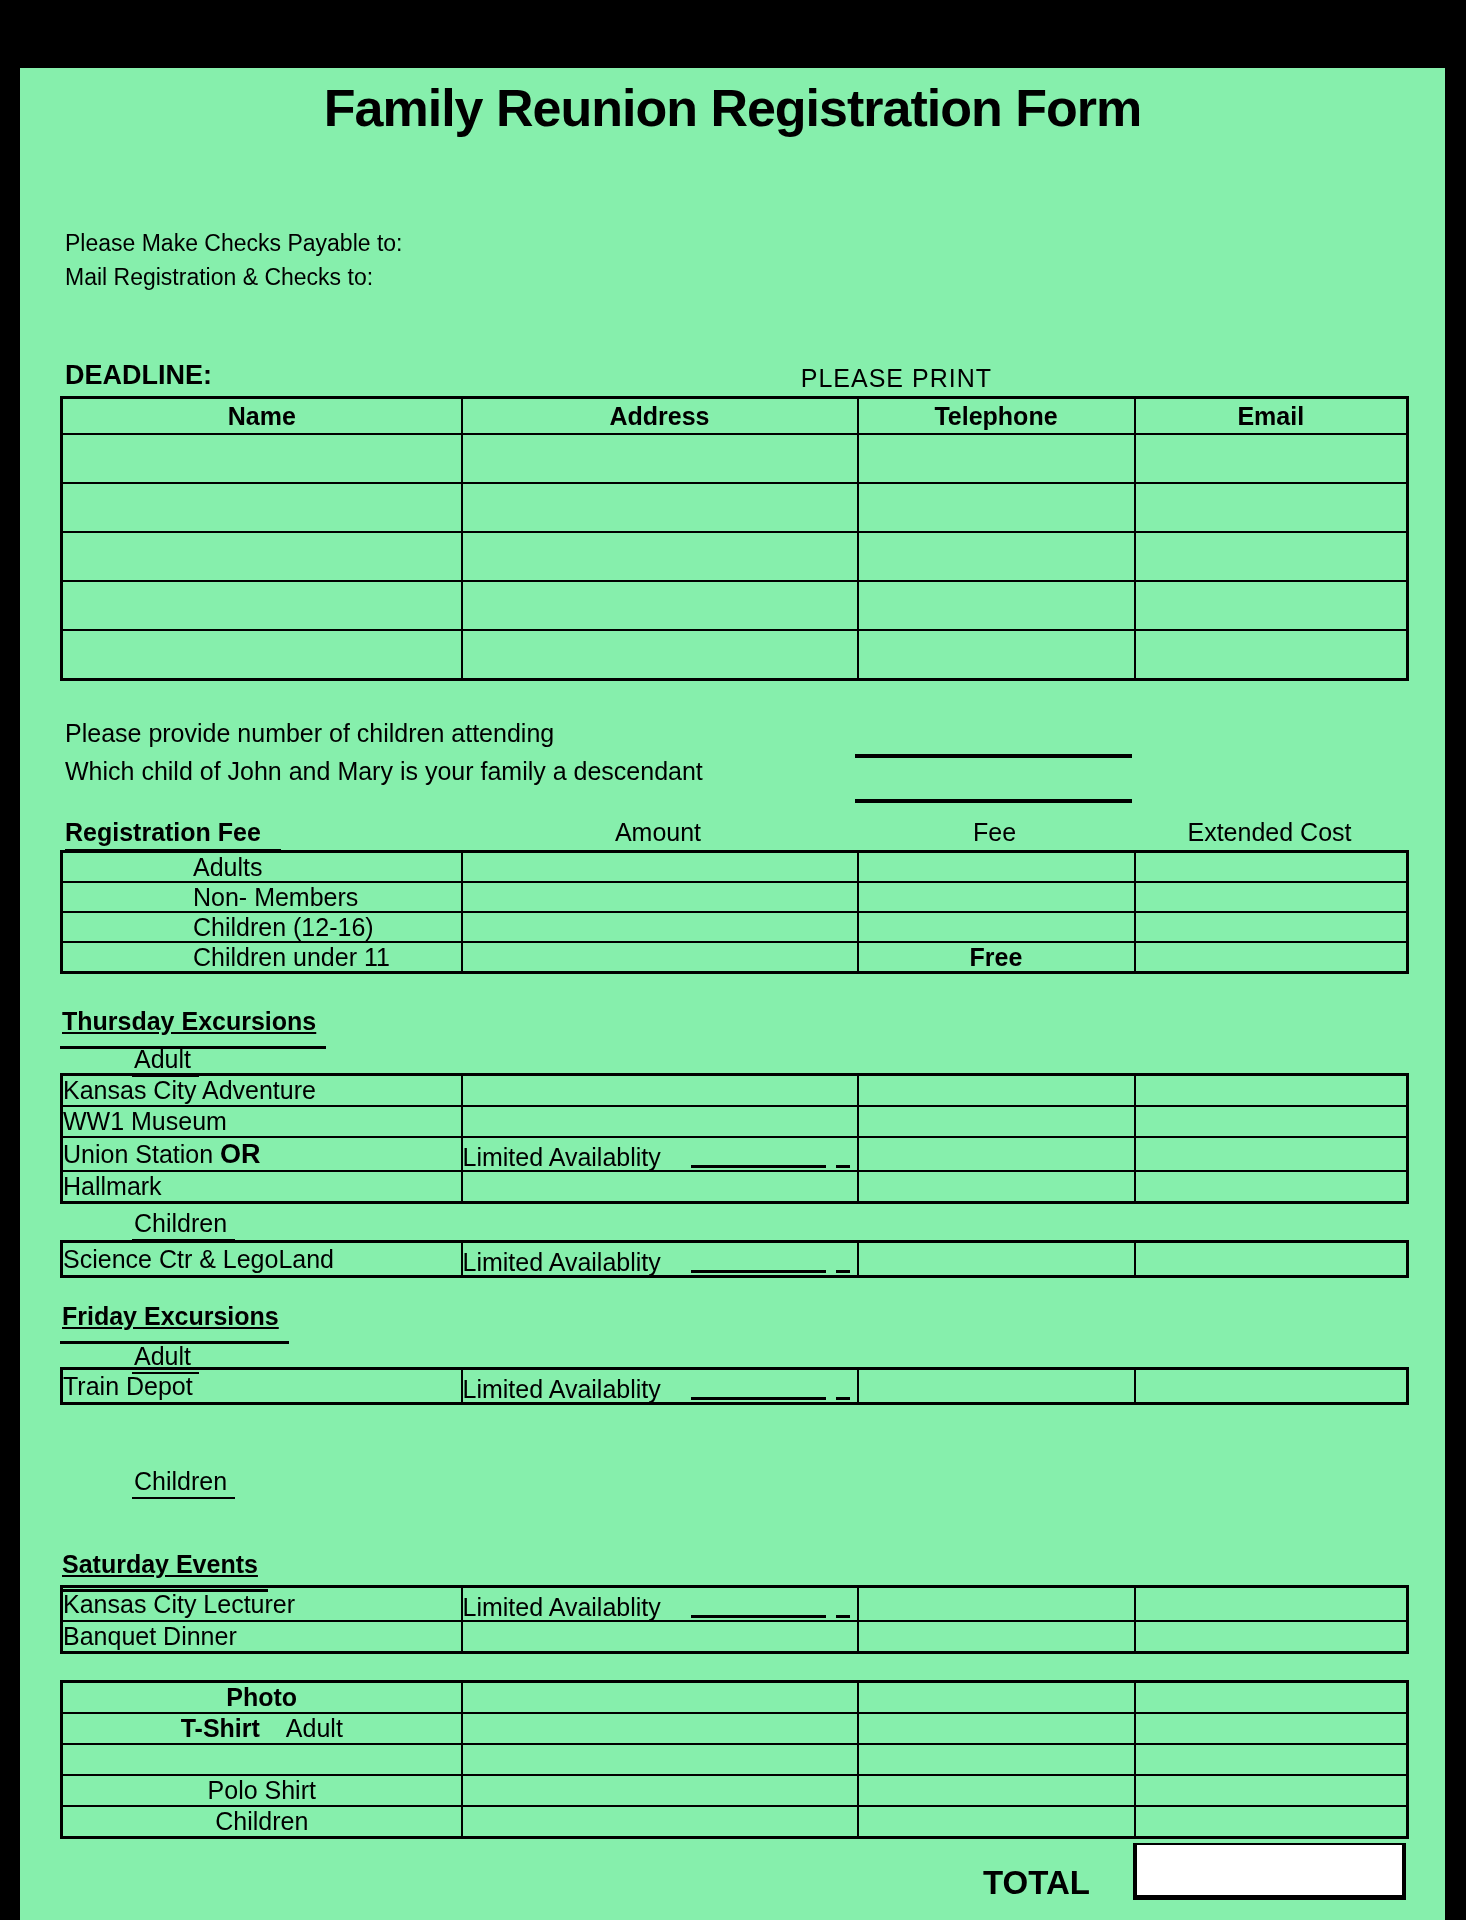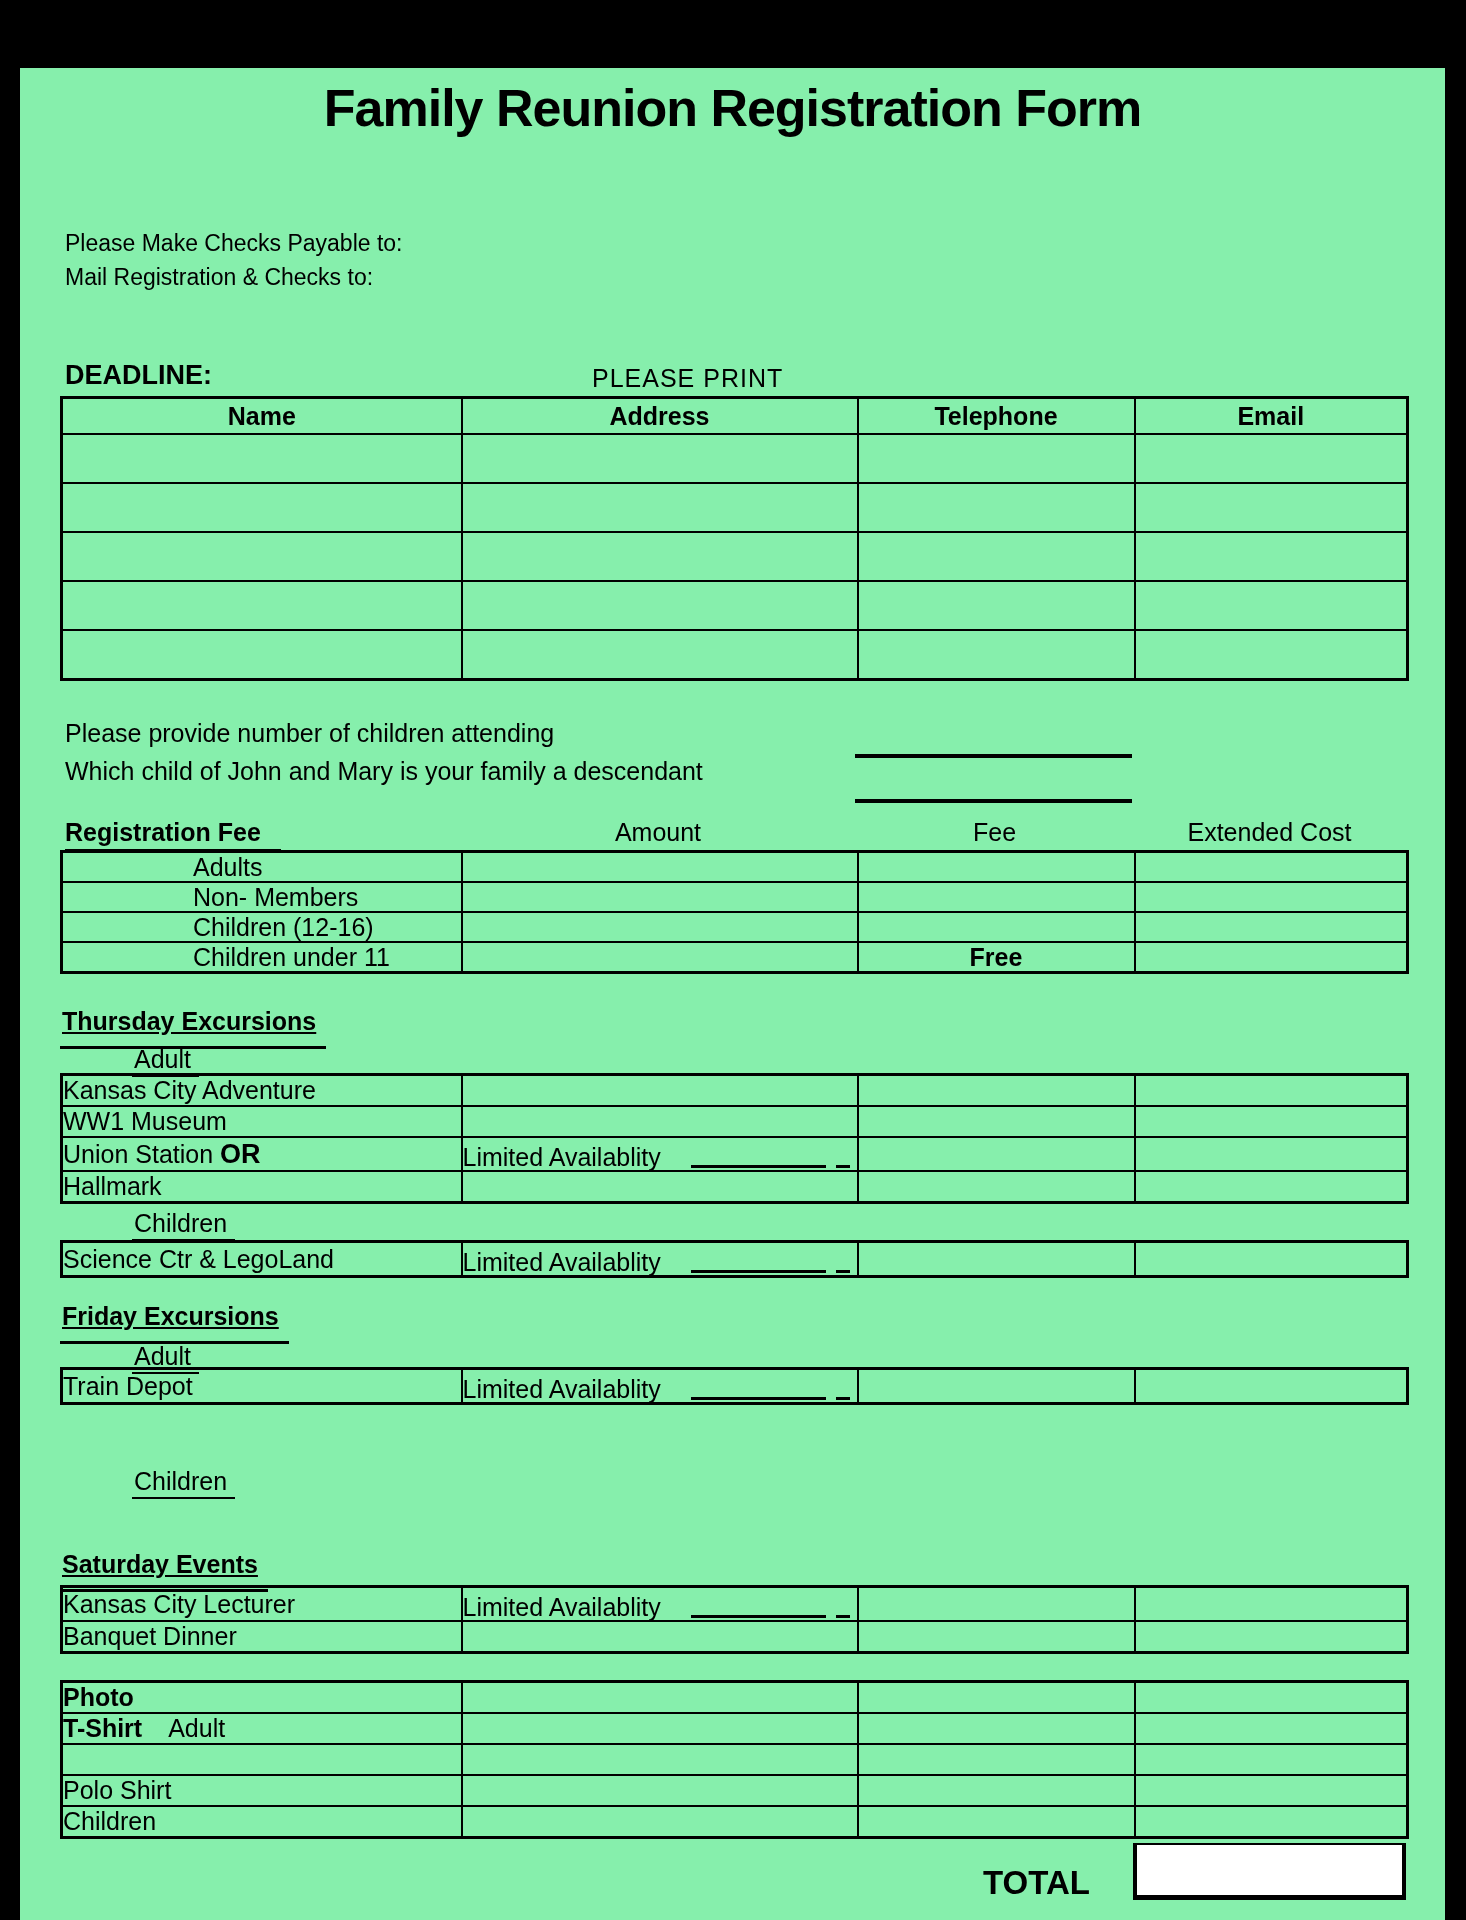--- a/index.html
+++ b/index.html
@@ -8,21 +8,21 @@
   .page{position:absolute;left:20px;top:28px;width:1425px;height:1871px;background:#86efac;margin-top:40px;}
 
   .title{position:absolute;top:10px;left:0;width:100%;text-align:center;
          font-size:52px;font-weight:bold;letter-spacing:-1px;white-space:nowrap;}
 
   .intro{position:absolute;left:45px;font-size:23px;}
   .intro1{top:162px;}
   .intro2{top:196px;}
 
   .deadline{position:absolute;left:45px;top:292px;font-size:27px;font-weight:bold;}
-  .please-print{position:absolute;left:572px;top:296px;width:400px;text-align:left;
+  .please-print{position:absolute;left:572px;top:296px;width:400px;text-align:right;
                 font-size:25px;letter-spacing:1px;}
 
   table.tbl{position:absolute;left:40px;border-collapse:collapse;table-layout:fixed;
             width:1346px;font-size:25px;}
   table.tbl td,table.tbl th{border:2px solid #000;padding:0;overflow:hidden;white-space:nowrap;}
   table.tbl{border:3px solid #000;}
 
   
   .contact{top:328px;}
   .contact th{height:34px;border-bottom:5px solid #000;font-size:25px;font-weight:bold;text-align:center;}
@@ -56,21 +56,21 @@
   .h-thu{top:940px;}  .s-thu-adult{top:978px;}  .s-thu-children{top:1142px;}
   .h-fri{top:1235px;} .s-fri-adult{top:1275px;} .s-fri-children{top:1400px;}
   .h-sat{top:1483px;}
 
   
   .thu{top:1005px;}
   .science{top:1172px;}
   .fri{top:1299px;}
   .zoo{top:1426px;}
   .sat{top:1517px;}
-  .photo{top:1612px;}
+  .photo{top:1612px;text-align:center;}
   .thu td,.fri td,.sat td,.photo td{height:29px;border-top:3px solid #000;border-bottom:3px solid #000;line-height:1;}
   .science td,.zoo td{height:26px;line-height:1;}
   td.ind1{padding-left:70px;}
   td.ind2{padding-left:117px;}
   td.ind3{padding-left:92px;}
   td.ind4{padding-left:91px;}
   .or{font-weight:bold;font-size:27px;}
   td.lim{padding-left:6px;}
   .blank{display:inline-block;border-bottom:3px solid #000;height:1em;position:relative;top:2px;}
   .b1{width:135px;margin-left:30px;}

